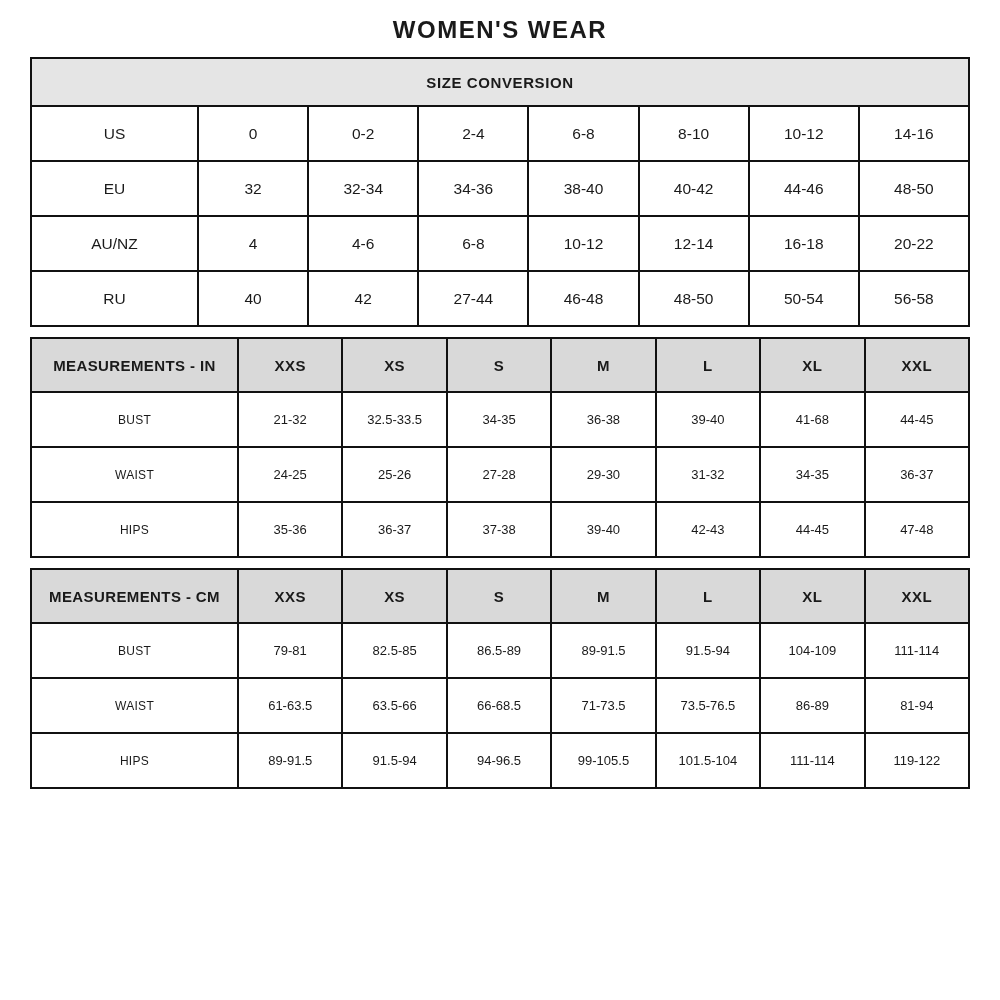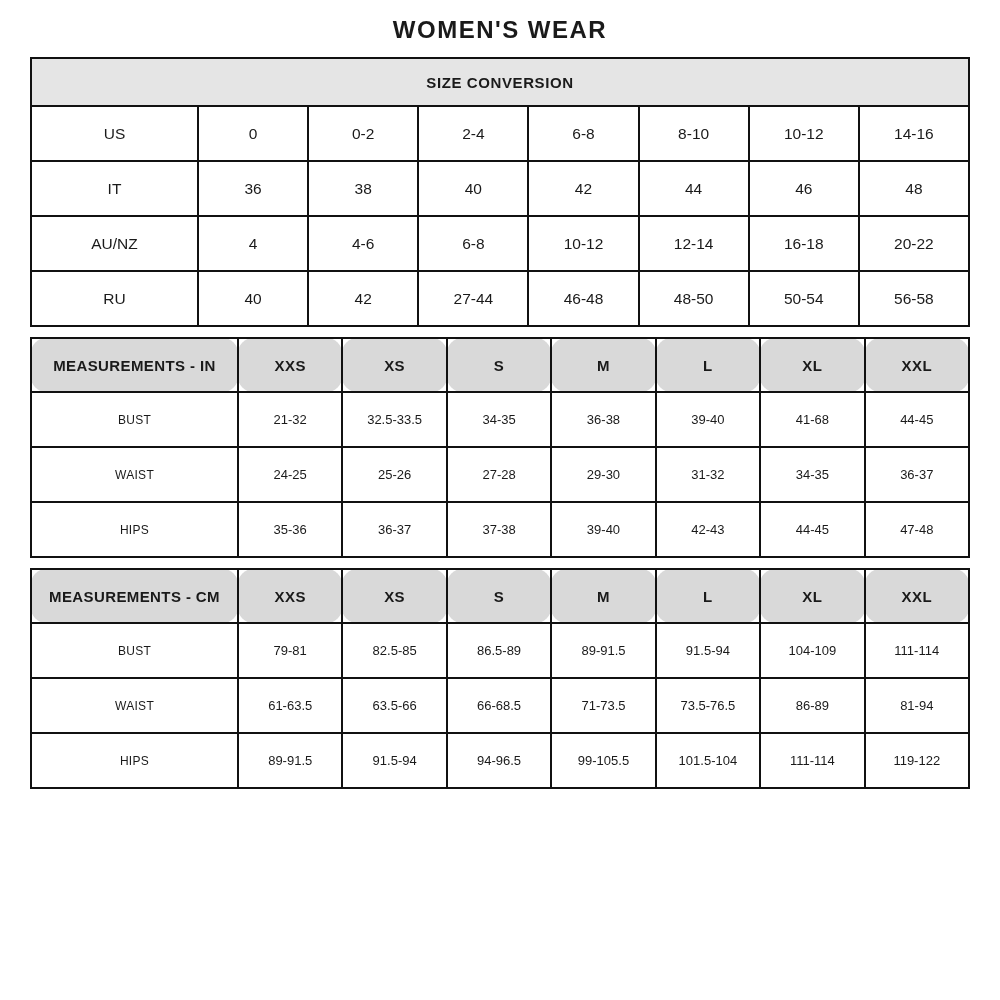--- a/index.html
+++ b/index.html
@@ -49,21 +49,20 @@
   }
   .t1 .cols-row td { height: 58px; }
 
   
   .tm .head-row td {
     background: #d9d9d9;
     font-weight: bold;
     font-size: 15px;
     letter-spacing: 0.4px;
     height: 52px;
-    border-radius: 15px;
   }
   .tm td { height: 53px; font-size: 13px; font-weight: normal; }
   .tm .row-label { font-size: 12px; letter-spacing: 0.3px; }
 </style>
 </head>
 <body>
 
 <div class="page">
 
   <h1 class="page-title">WOMEN'S WEAR</h1>
@@ -87,28 +86,28 @@
       <td class="row-label">US</td>
       <td>0</td>
       <td>0-2</td>
       <td>2-4</td>
       <td>6-8</td>
       <td>8-10</td>
       <td>10-12</td>
       <td>14-16</td>
     </tr>
     <tr>
-      <td class="row-label">IT</td>
-      <td>36</td>
-      <td>38</td>
-      <td>40</td>
-      <td>42</td>
-      <td>44</td>
-      <td>46</td>
-      <td>48</td>
+      <td class="row-label">EU</td>
+      <td>32</td>
+      <td>32-34</td>
+      <td>34-36</td>
+      <td>38-40</td>
+      <td>40-42</td>
+      <td>44-46</td>
+      <td>48-50</td>
     </tr>
     <tr>
       <td class="row-label">AU/NZ</td>
       <td>4</td>
       <td>4-6</td>
       <td>6-8</td>
       <td>10-12</td>
       <td>12-14</td>
       <td>16-18</td>
       <td>20-22</td>

